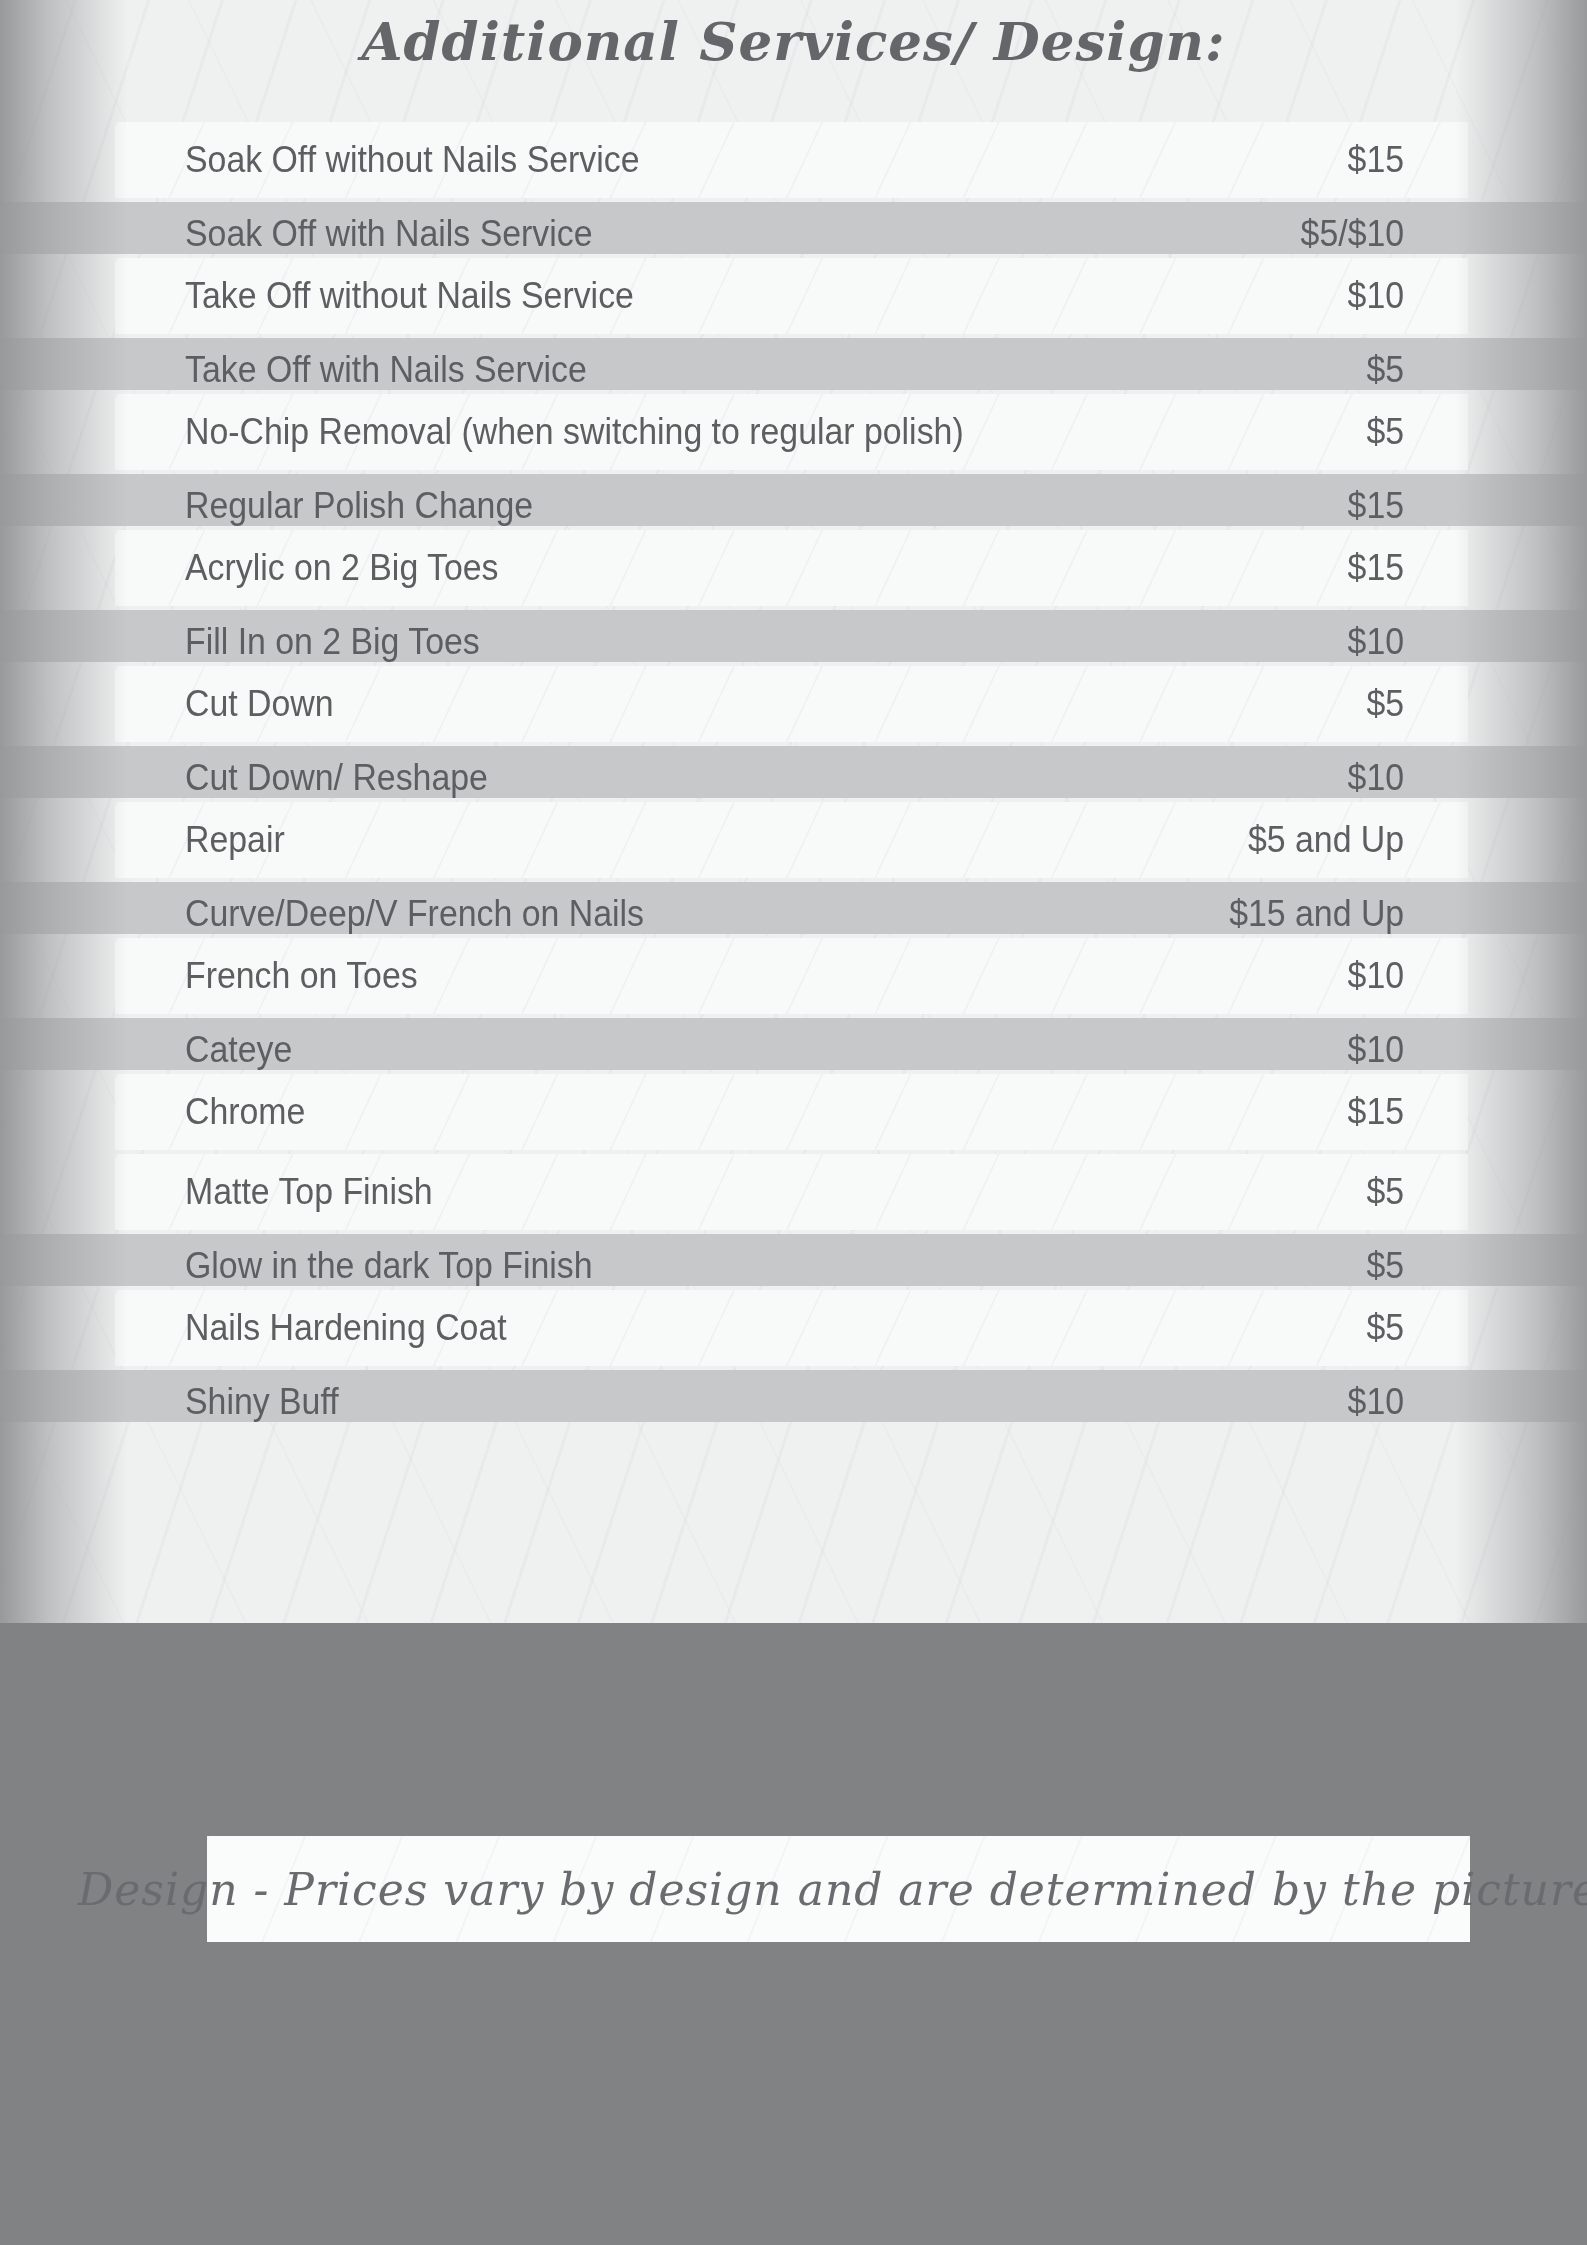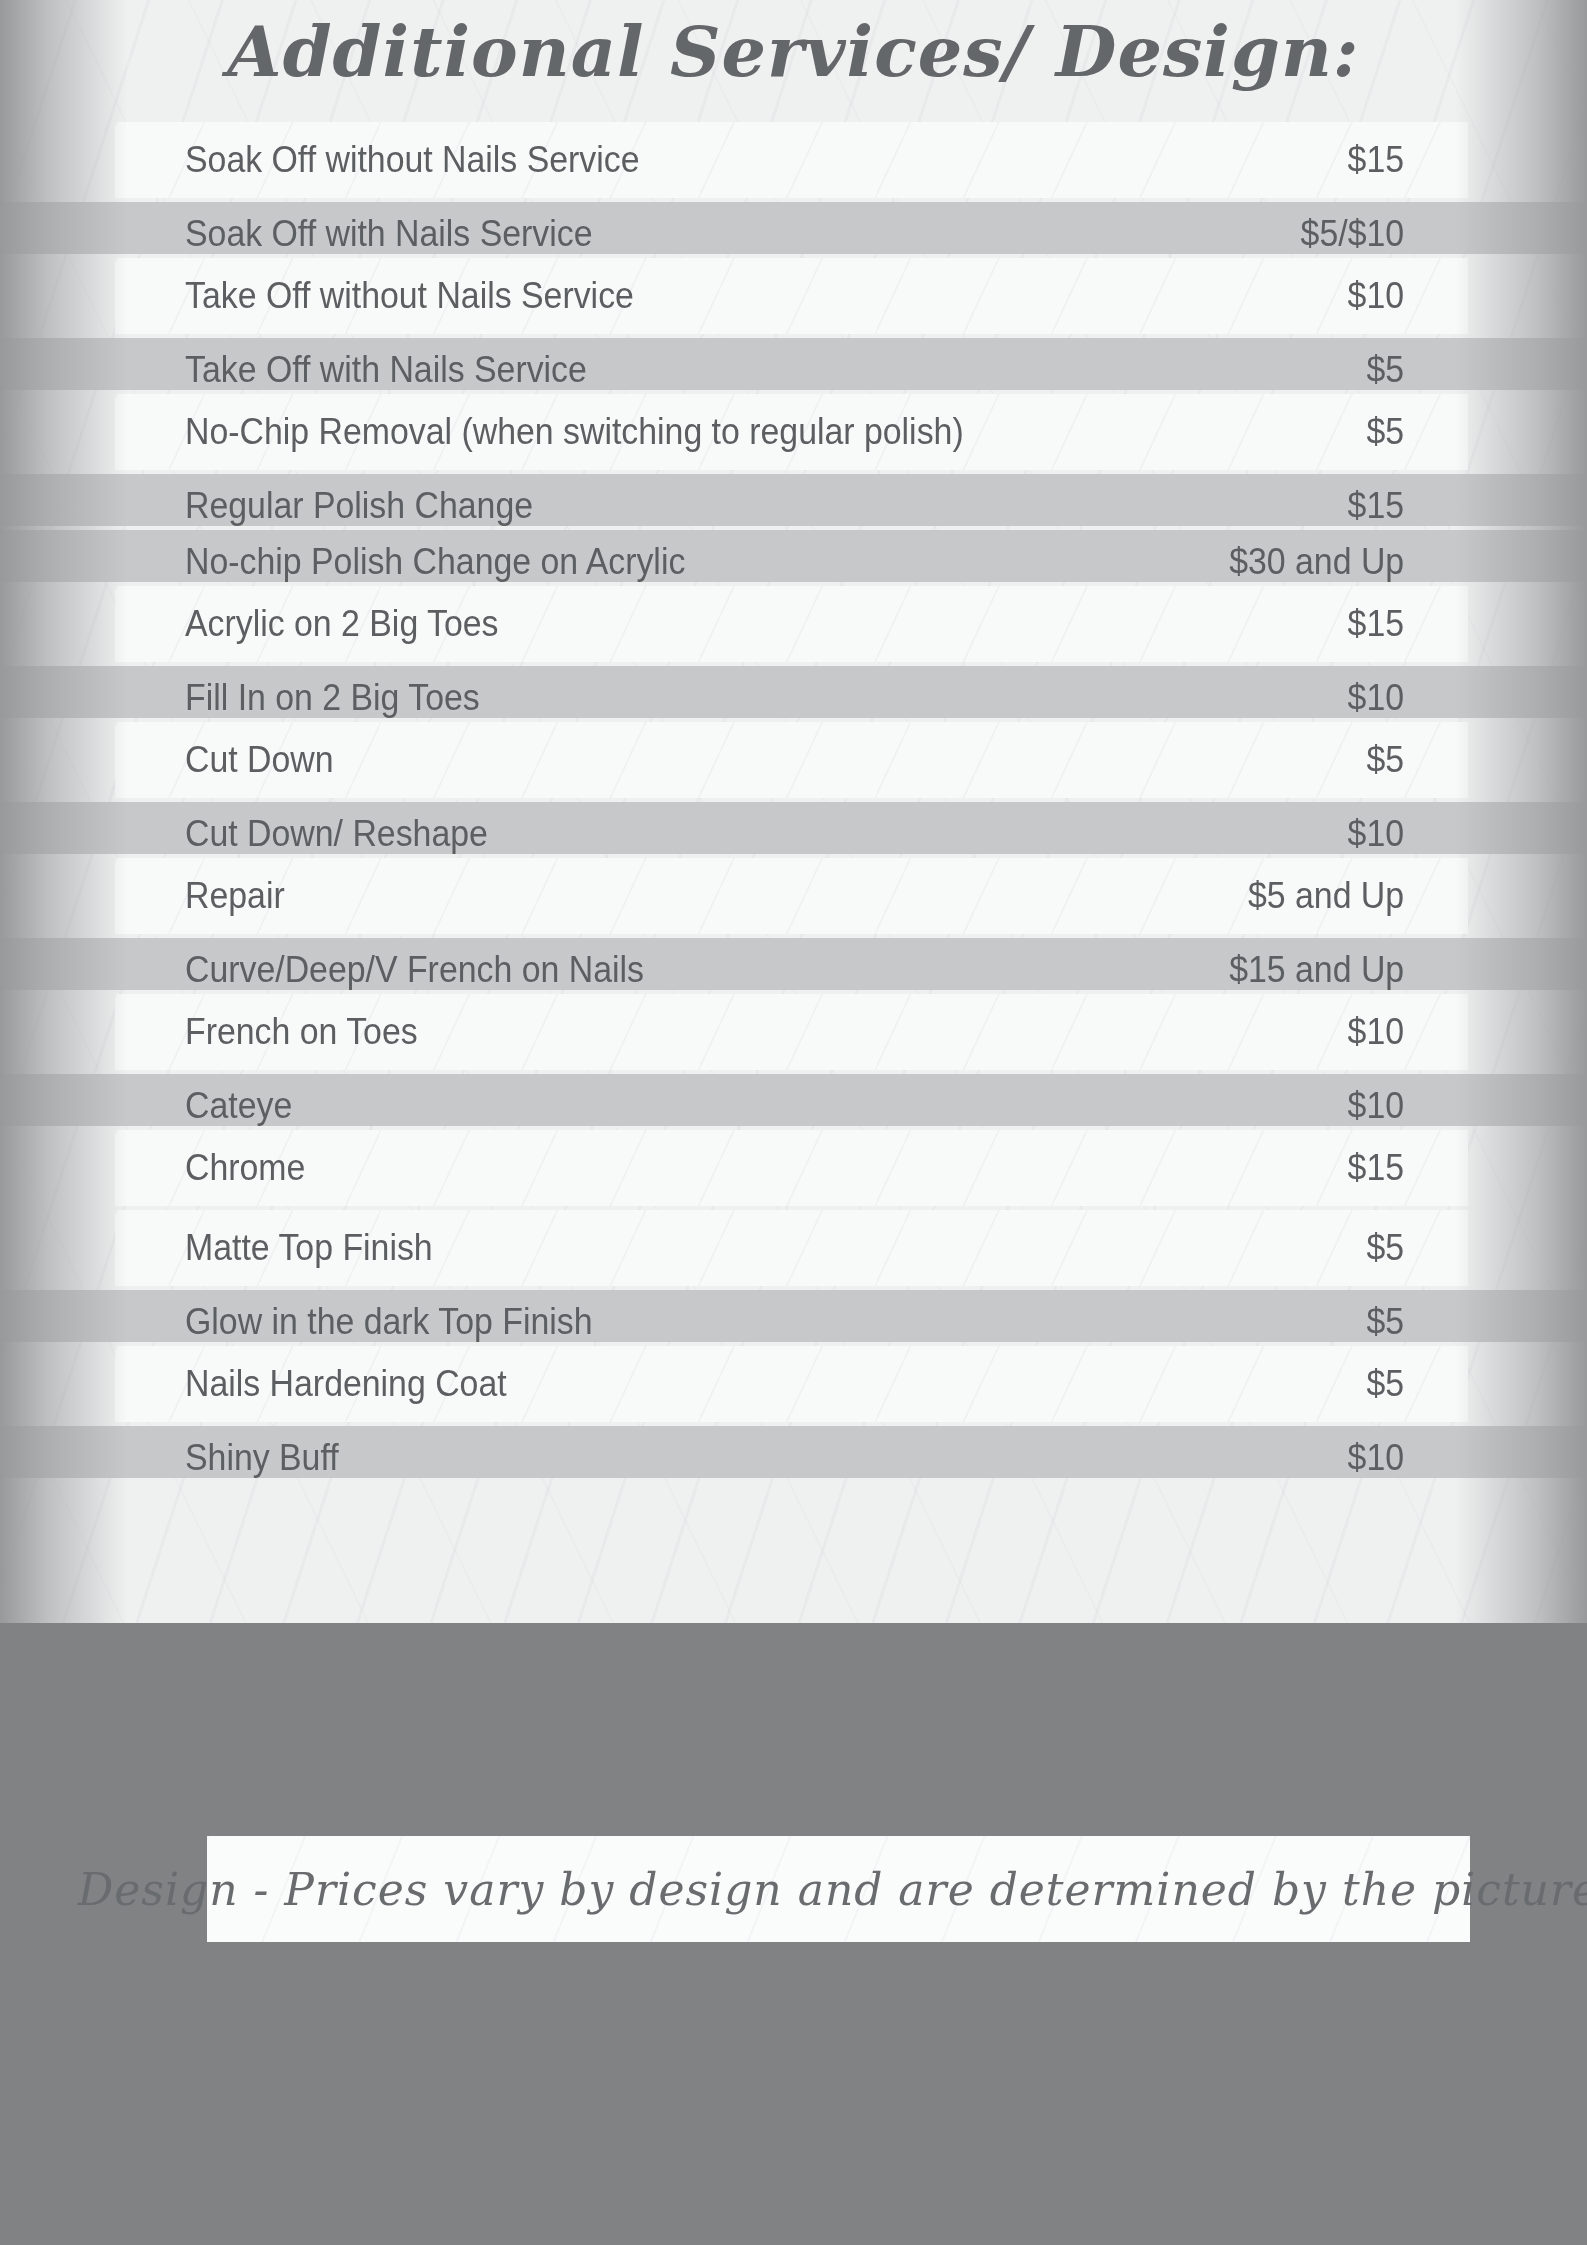--- a/index.html
+++ b/index.html
@@ -27,21 +27,21 @@
       repeating-linear-gradient(108deg, rgba(199,205,210,0.18) 0 3px, rgba(255,255,255,0) 3px 70px),
       repeating-linear-gradient(64deg, rgba(205,210,214,0.12) 0 2px, rgba(255,255,255,0) 2px 110px),
       var(--page-bg);
     overflow:hidden;
   }
   .title{
     position:absolute; top:10px; left:0; width:100%;
     text-align:center;
     font-family:"DejaVu Serif", cursive;
     font-style:italic; font-weight:700;
-    font-size:70px; letter-spacing:1px;
+    font-size:53px; letter-spacing:1px;
     color:var(--heading-text);
   }
   .rows{
     position:absolute; top:122px; left:0; right:0;
     display:flex; flex-direction:column;
   }
   .row{
     display:flex; justify-content:space-between; align-items:center;
     margin-bottom:4px;
     font-size:36px; color:var(--row-text);
@@ -116,24 +116,20 @@
         <span class="price">$5</span>
       </div>
       <div class="row white">
         <span class="svc">No-Chip Removal (when switching to regular polish)</span>
         <span class="price">$5</span>
       </div>
       <div class="row gray">
         <span class="svc">Regular Polish Change</span>
         <span class="price">$15</span>
       </div>
-      <div class="row gray">
-        <span class="svc">No-chip Polish Change on Acrylic</span>
-        <span class="price">$30 and Up</span>
-      </div>
       <div class="row white">
         <span class="svc">Acrylic on 2 Big Toes</span>
         <span class="price">$15</span>
       </div>
       <div class="row gray">
         <span class="svc">Fill In on 2 Big Toes</span>
         <span class="price">$10</span>
       </div>
       <div class="row white">
         <span class="svc">Cut Down</span>

